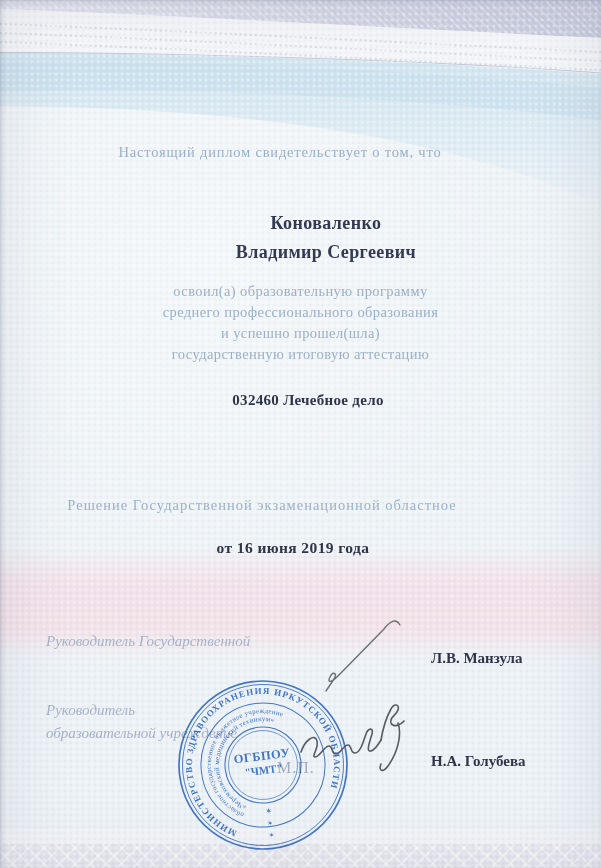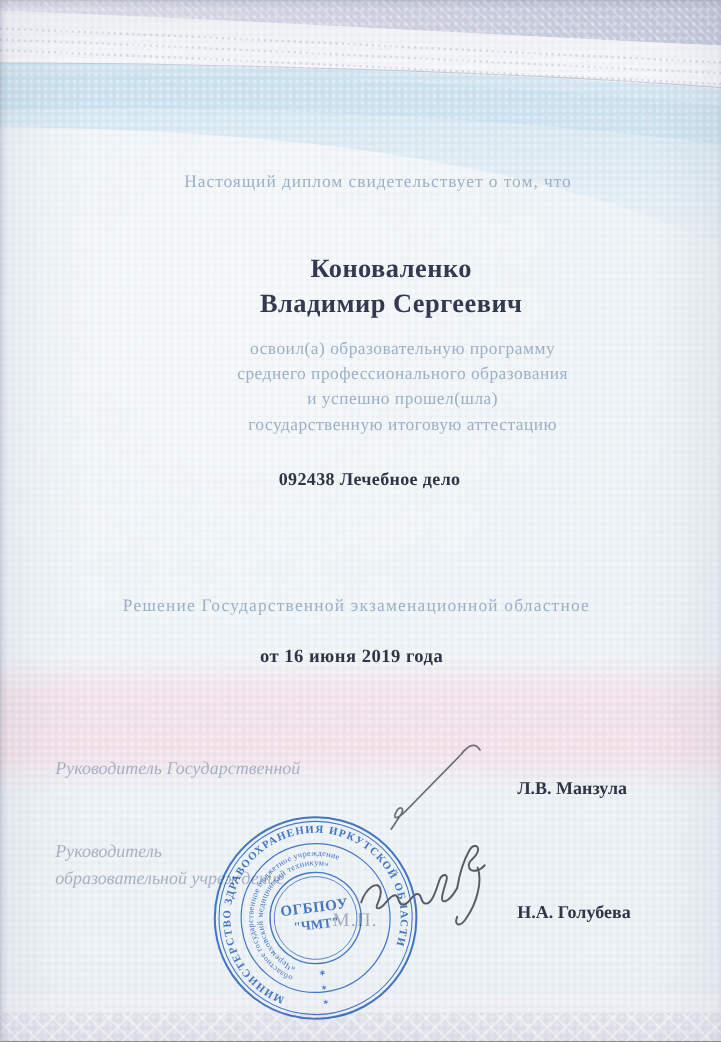--- a/index.html
+++ b/index.html
@@ -34,25 +34,25 @@
     position:absolute;left:0;top:844px;width:601px;height:24px;z-index:1;
     background:
       repeating-linear-gradient(45deg, rgba(255,255,255,.55) 0 2px, rgba(255,255,255,0) 2px 11px),
       repeating-linear-gradient(-45deg, rgba(255,255,255,.55) 0 2px, rgba(255,255,255,0) 2px 11px),
       #e7e7ef;
   }
   .bottom-strip{
     position:absolute;left:0;top:829px;width:601px;height:15px;z-index:1;background:#f2f4f7;opacity:.8;
   }
   .txt{position:absolute;z-index:2;text-align:center;white-space:nowrap;}
-  .faint{color:#9bb0c6;padding-left:35px;}
+  .faint{color:#9bb0c6;}
   .faint-i{color:#a7b1c6;font-style:italic;}
   .dark{color:#2f3547;font-weight:bold;}
   .intro{left:0;top:144px;width:560px;font-size:14.5px;letter-spacing:.8px;}
-  .name-block{left:51px;top:209px;width:550px;font-size:22px;line-height:29px;color:#323950;font-weight:bold;letter-spacing:.4px;}
+  .name-block{left:51px;top:209px;width:550px;font-size:18px;line-height:29px;color:#323950;font-weight:bold;letter-spacing:.4px;}
   .para{left:0;top:281px;width:601px;font-size:14.5px;line-height:21px;letter-spacing:.4px;}
   .specialty{left:15px;top:392px;width:586px;font-size:15px;letter-spacing:.3px;}
   .decision{left:0;top:497px;width:524px;font-size:14.5px;letter-spacing:1px;}
   .date{left:0;top:539px;width:586px;font-size:15.5px;letter-spacing:.4px;}
   .sig-title{position:absolute;left:46px;z-index:2;font-size:15px;line-height:23px;text-align:left;white-space:nowrap;}
   .chairman{top:630px;}
   .head{top:699px;}
   .sig-name{position:absolute;left:431px;z-index:2;font-size:15px;text-align:left;white-space:nowrap;}
   .manzula{top:650px;}
   .golubeva{top:753px;}
@@ -107,21 +107,21 @@
     <div>Владимир Сергеевич</div>
   </div>
 
   <div class="txt faint para">
     <div>освоил(а) образовательную программу</div>
     <div>среднего профессионального образования</div>
     <div>и успешно прошел(шла)</div>
     <div>государственную итоговую аттестацию</div>
   </div>
 
-  <div class="txt dark specialty">092438 Лечебное дело</div>
+  <div class="txt dark specialty">032460 Лечебное дело</div>
 
   <div class="txt faint decision">Решение Государственной экзаменационной областное</div>
 
   <div class="txt dark date">от 16 июня 2019 года</div>
 
   <div class="sig-title faint-i chairman">
     <div>Руководитель Государственной</div>
   </div>
   <div class="sig-name dark manzula">Л.В. Манзула</div>
 

